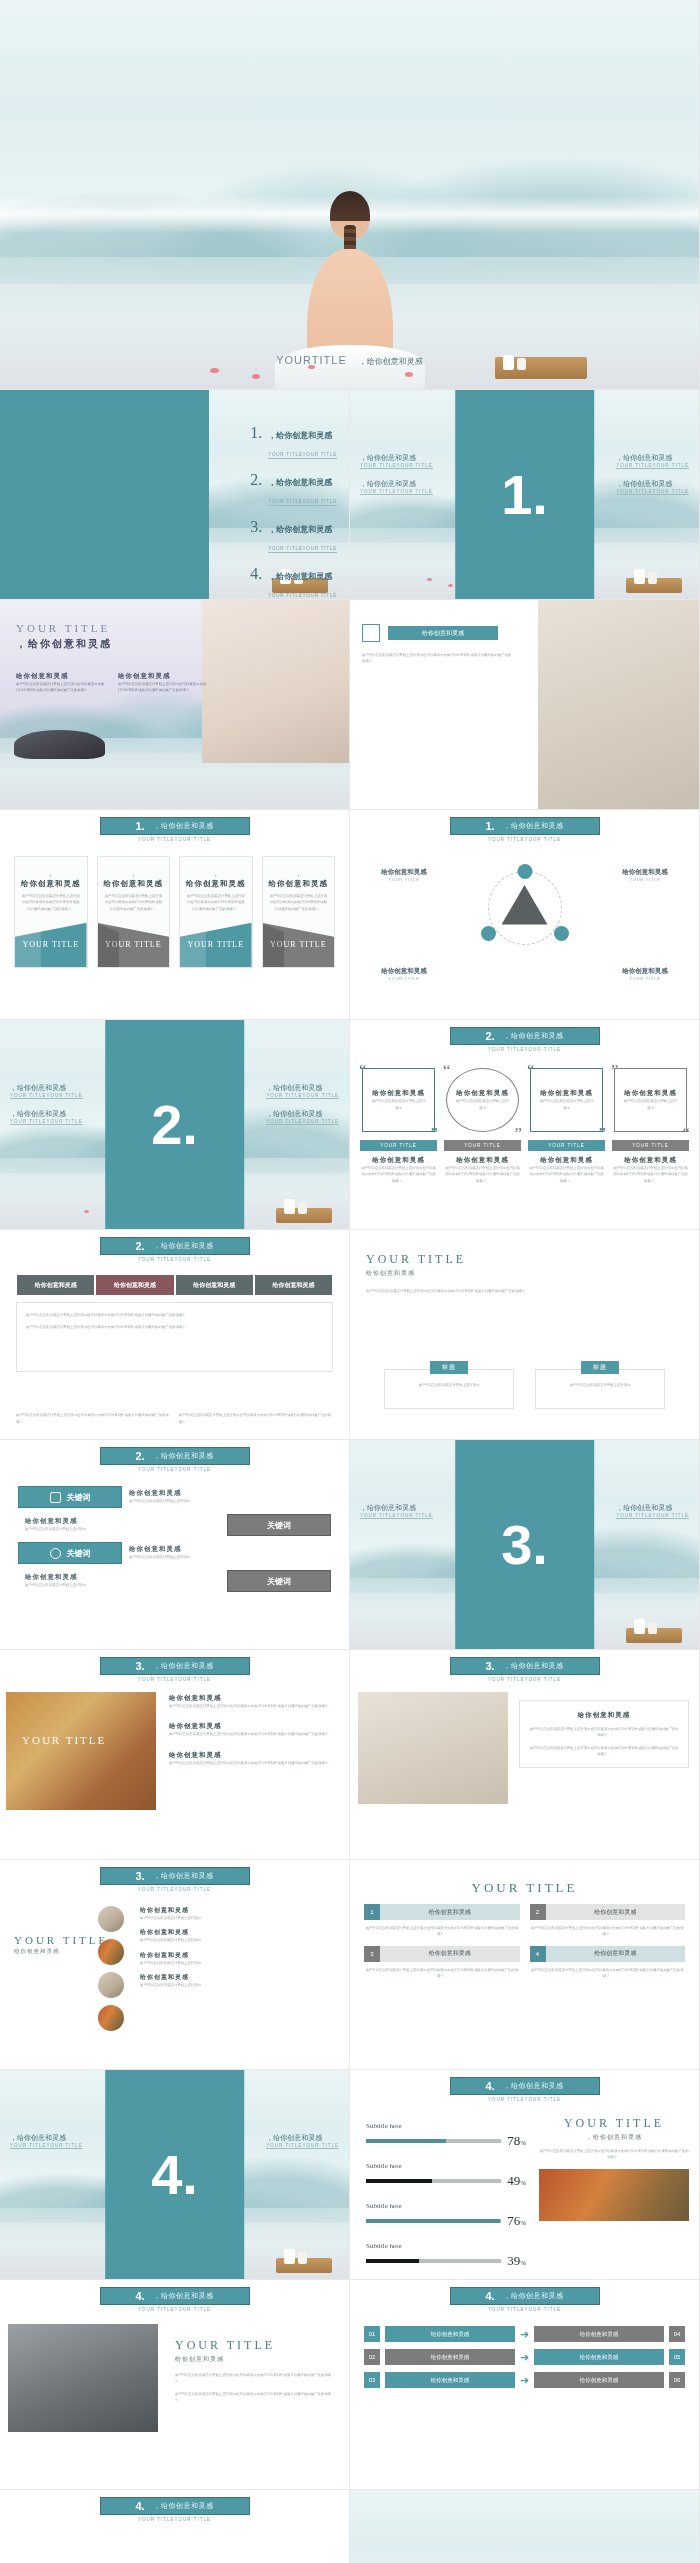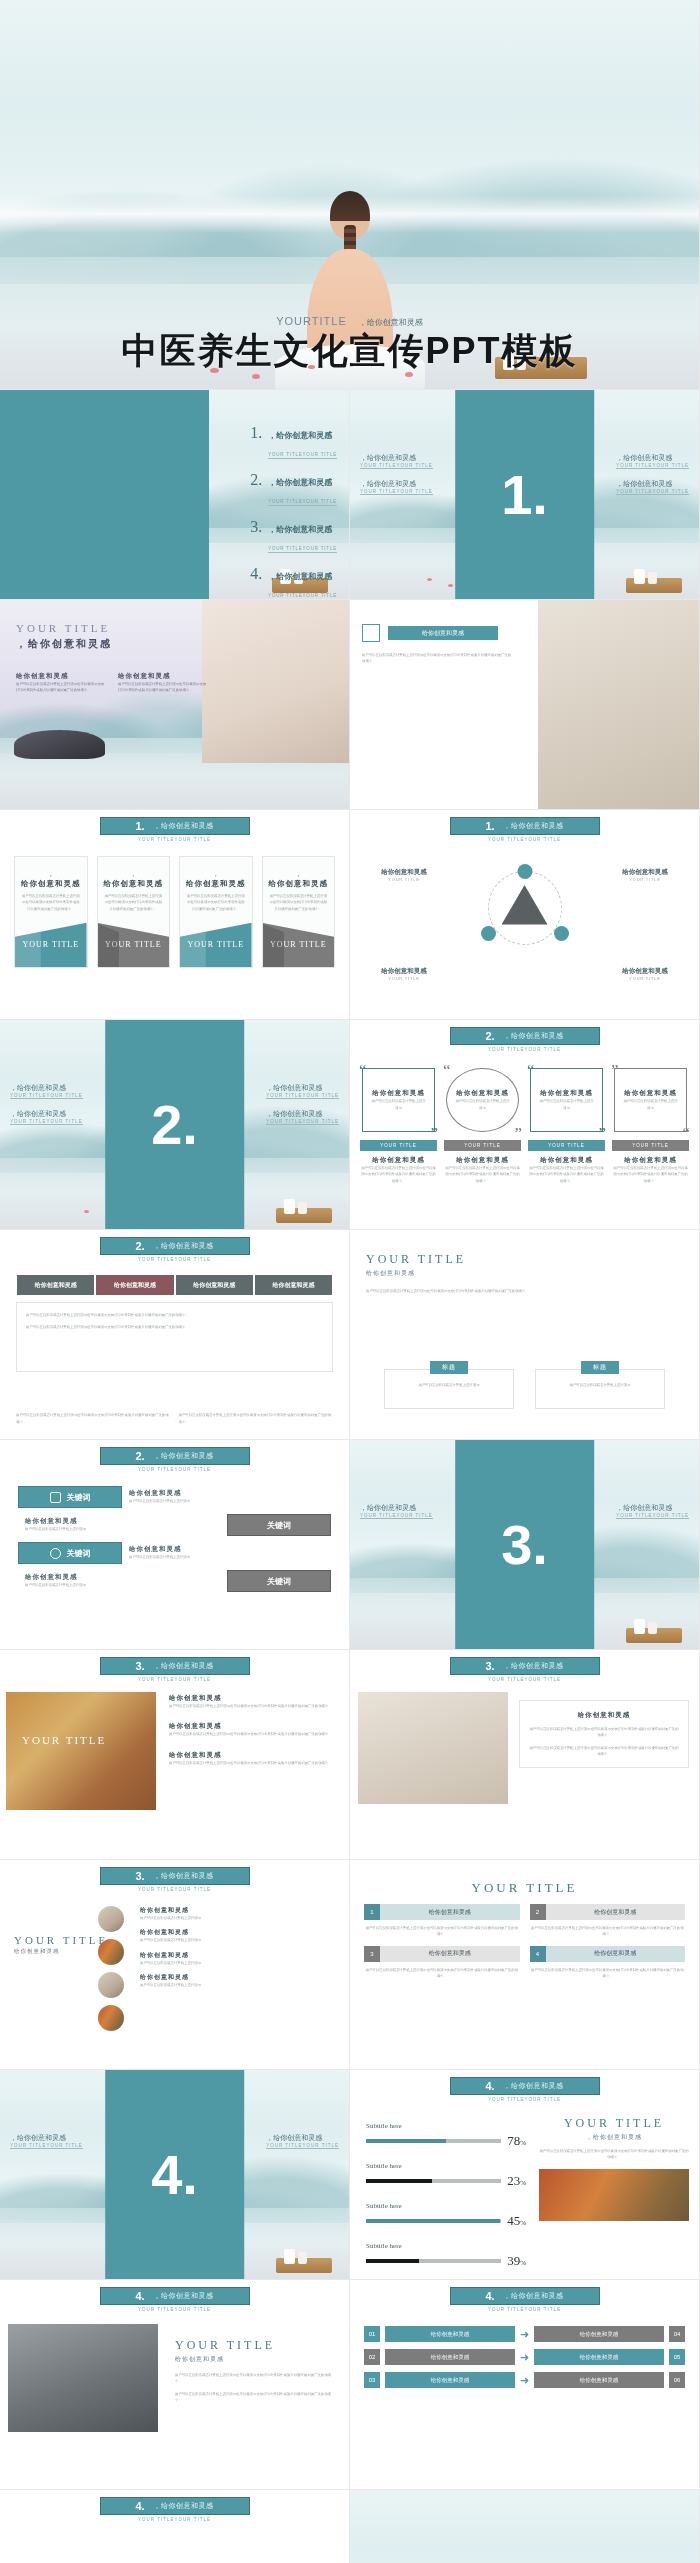--- a/index.html
+++ b/index.html
@@ -233,21 +233,20 @@
     <span class="petal" style="left:30%;bottom:16px;width:9px;height:5px;"></span>
     <span class="petal" style="left:36%;bottom:10px;width:8px;height:5px;"></span>
     <span class="petal" style="left:44%;bottom:20px;width:7px;height:4px;"></span>
     <span class="petal" style="left:58%;bottom:12px;width:8px;height:5px;"></span>
 
     <div class="cover-txt">
       <div class="cover-eyebrow">
         <span>YOURTITLE</span>
         <span class="cn">，给你创意和灵感</span>
       </div>
-      <div class="cover-title">中医养生文化宣传PPT模板</div>
     </div>
   </div>
 
   <div class="slide">
     <div class="bg-mountain"></div>
     <div class="fig-tray" style="right:6%;bottom:6px;"></div>
     <div class="cnt-left"></div>
     <div class="cnt-word">CONTENTS</div>
     <div class="cnt-sub">
       <span>YOUR TITLE</span><span class="cn">，给你创意和灵感</span>
@@ -755,30 +754,30 @@
             </div>
           <div class="pb-val"><span style="font-size:13px">78</span><span>%</span></div>
         </div>
       </div>
       <div class="pb-row">
         <div class="pb-label">Subtitle here</div>
         <div class="pb-line">
           <div class="pb-track">
               <div class="pb-fill dark" style="width:49%"></div>
             </div>
-          <div class="pb-val"><span style="font-size:13px">23</span><span>%</span></div>
+          <div class="pb-val"><span style="font-size:13px">49</span><span>%</span></div>
         </div>
       </div>
       <div class="pb-row">
         <div class="pb-label">Subtitle here</div>
         <div class="pb-line">
           <div class="pb-track">
               <div class="pb-fill" style="width:99%"></div>
             </div>
-          <div class="pb-val"><span style="font-size:13px">45</span><span>%</span></div>
+          <div class="pb-val"><span style="font-size:13px">76</span><span>%</span></div>
         </div>
       </div>
       <div class="pb-row">
         <div class="pb-label">Subtitle here</div>
         <div class="pb-line">
           <div class="pb-track">
               <div class="pb-fill dark" style="width:39%"></div>
             </div>
           <div class="pb-val"><span style="font-size:13px">39</span><span>%</span></div>
         </div>

